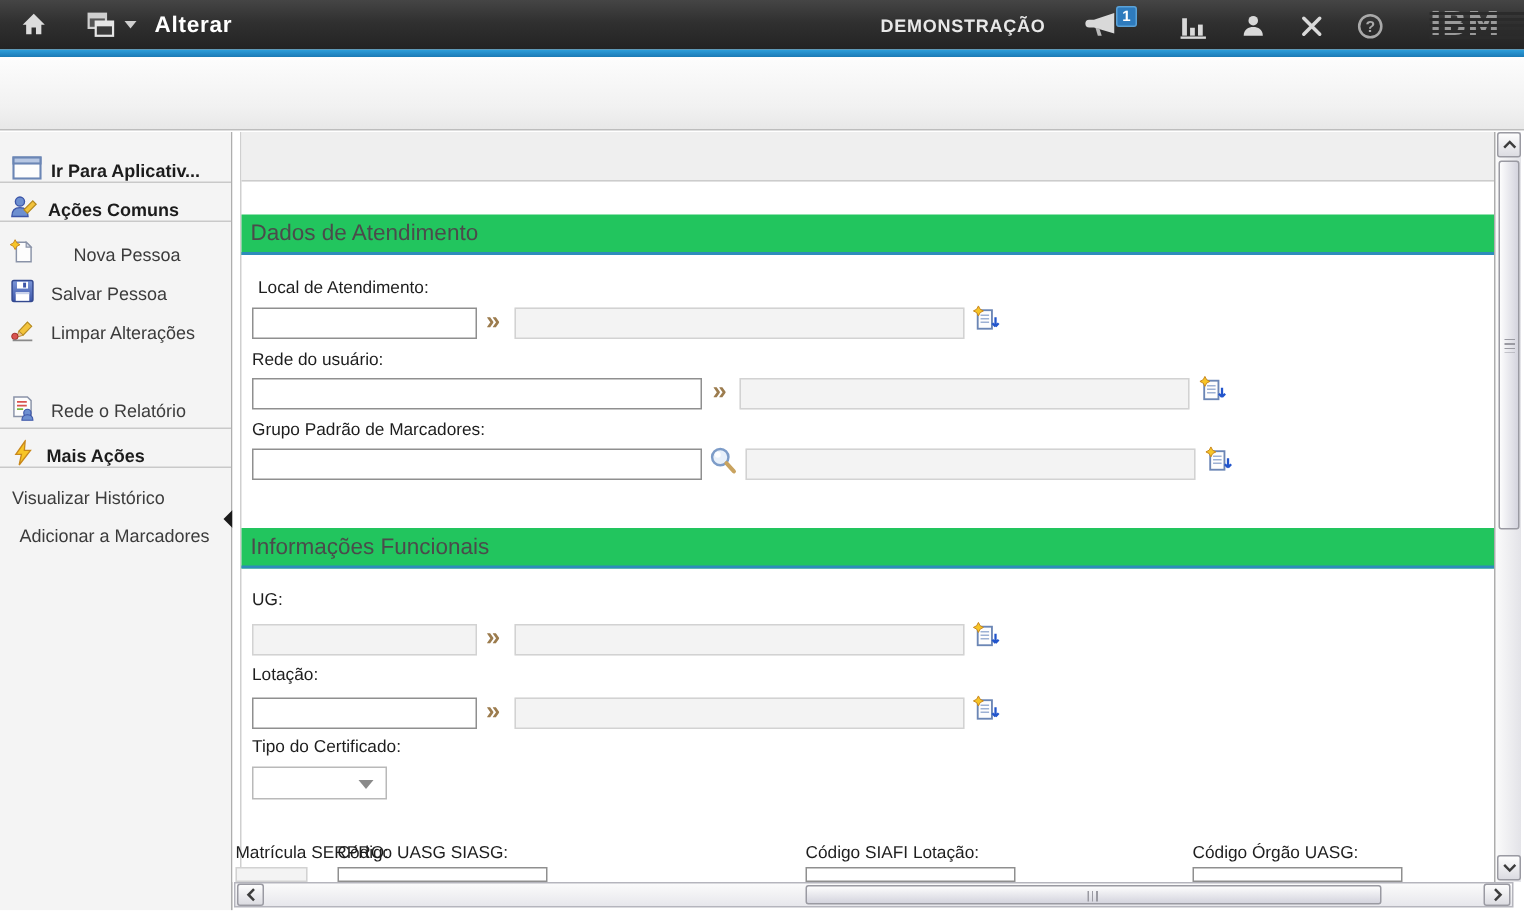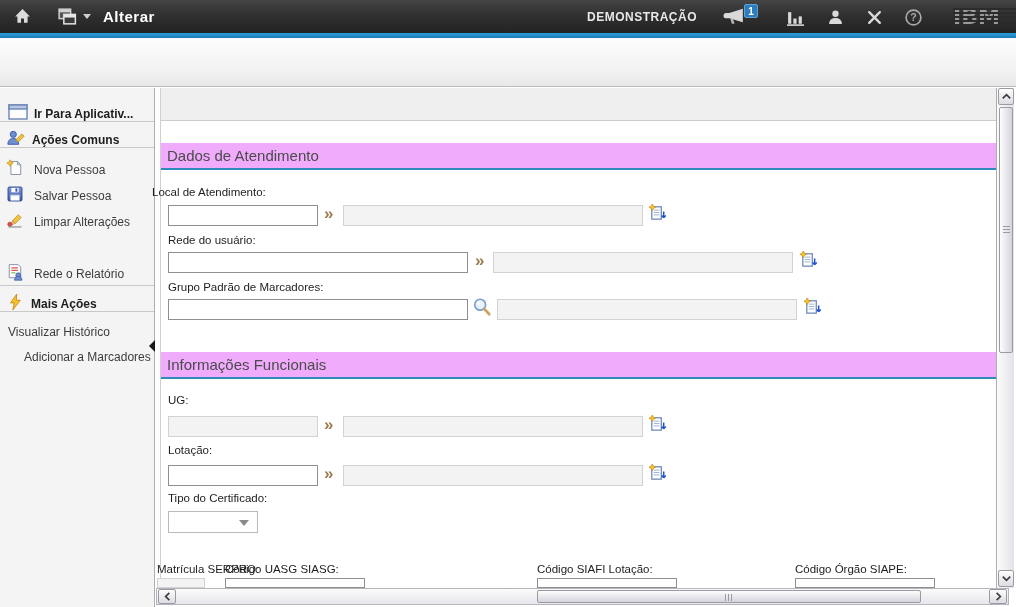--- a/index.html
+++ b/index.html
@@ -46,21 +46,21 @@
   .sb-item-lbl { font-size:12px; color:#3c3c3c; }
   .sb-sep { position:absolute; left:0; width:154px; height:0; border-top:1px solid #c9c9c9; }
   .collapse-handle { left:149px; top:340px; width:0; height:0;
     border-top:6px solid transparent; border-bottom:6px solid transparent; border-right:6px solid #1a1a1a; }
 
   
   .content-bg { left:155px; top:88px; width:841px; height:500px; background:#fff; }
   .content-vline { left:160px; top:88px; width:1px; height:500px; background:#cfcfcf; }
   .strip-gray { left:161px; top:88px; width:835px; height:33px; background:#efefef;
     border-bottom:1px solid #cccccc; }
-  .sec-hdr { left:161px; width:835px; height:27px; background:#f0abfc;
+  .sec-hdr { left:161px; width:835px; height:27px; background:#22c55e;
     border-bottom:2px solid #2d8cba; color:#4b4b4b; font-size:15px; line-height:25px; padding-left:6px; }
   .fld-label { font-size:11.5px; color:#1e1e1e; }
   .txt-input { position:absolute; height:21px; border:1px solid #8f8f8f; background:#fff;
     font-size:12px; padding:0 3px; }
   .ro-input { position:absolute; height:21px; border:1px solid #d2d2d2; background:#f3f3f3;
     font-size:12px; padding:0 3px; color:#555; }
   .chev { position:absolute; color:#9c7c4e; font-size:17px; font-weight:bold; line-height:20px; }
   .sel { position:absolute; width:90px; height:22px; background:#fff; border:1px solid #b9b9b9; }
   .sel .car { position:absolute; right:8px; top:8px; width:0; height:0;
     border-left:5px solid transparent; border-right:5px solid transparent; border-top:6px solid #8a8a8a; }
@@ -310,21 +310,21 @@
       <span class="sb-bold" style="margin-left:6px">Ações Comuns</span>
     </div>
     <div class="sb-sep" style="top:59px"></div>
 
     <div class="sb-row" style="top:63px;height:26px">
       <span style="margin-left:6px">
         <svg class="ic" width="18" height="18">
             <use href="#ic-newdoc"></use>
           </svg>
         </span>
-      <span class="sb-item-lbl" style="margin-left:10px">Nova Pessoa</span>
+      <span class="sb-item-lbl" style="margin-left:25px">Nova Pessoa</span>
     </div>
     <div class="sb-row" style="top:89px;height:26px">
       <span style="margin-left:6px">
         <svg class="ic" width="18" height="18">
             <use href="#ic-save"></use>
           </svg>
         </span>
       <span class="sb-item-lbl" style="margin-left:10px">Salvar Pessoa</span>
     </div>
     <div class="sb-row" style="top:115px;height:26px">
@@ -352,34 +352,34 @@
           </svg>
         </span>
       <span class="sb-bold" style="margin-left:8px">Mais Ações</span>
     </div>
     <div class="sb-sep" style="top:223px"></div>
 
     <div class="sb-row" style="top:229px;height:22px">
       <span class="sb-item-lbl" style="margin-left:8px">Visualizar Histórico</span>
     </div>
     <div class="sb-row" style="top:254px;height:22px">
-      <span class="sb-item-lbl" style="margin-left:24px">Adicionar a Marcadores</span>
+      <span class="sb-item-lbl" style="margin-left:13px">Adicionar a Marcadores</span>
     </div>
   </div>
   <div class="abs collapse-handle"></div>
 
   <div class="abs content-bg"></div>
   <div class="abs content-vline"></div>
   <div class="abs strip-gray"></div>
 
   <div class="abs sec-hdr" style="top:143px">
     <span>Dados de Atendimento</span>
   </div>
 
-  <div class="abs fld-label" style="left:152px;top:186px">Local de Atendimento:</div>
+  <div class="abs fld-label" style="left:172px;top:186px">Local de Atendimento:</div>
   <input class="txt-input" style="left: 168px; top: 205px; width: 150px;" value="">
   <span class="chev" style="left:324px;top:204px">»</span>
   <input class="ro-input" style="left: 343px; top: 205px; width: 300px;" readonly="" value="">
   <div class="abs" style="left:648px;top:203px">
     <svg class="ic" width="19" height="19">
         <use href="#ic-detail"></use>
       </svg>
   </div>
 
   <div class="abs fld-label" style="left:168px;top:234px">Rede do usuário:</div>
@@ -432,21 +432,21 @@
 
   <div class="abs fld-label" style="left:168px;top:492px">Tipo do Certificado:</div>
   <div class="sel" style="left:168px;top:511px">
     <span style="position:absolute;left:4px;top:4px;font-size:12px;color:#333"></span>
     <span class="car"></span>
   </div>
 
   <div class="abs fld-label" style="left:157px;top:563px">Matrícula SERPRO:</div>
   <div class="abs fld-label" style="left:225px;top:563px">Código UASG SIASG:</div>
   <div class="abs fld-label" style="left:537px;top:563px">Código SIAFI Lotação:</div>
-  <div class="abs fld-label" style="left:795px;top:563px">Código Órgão SIAPE:</div>
+  <div class="abs fld-label" style="left:795px;top:563px">Código Órgão UASG:</div>
 
   <input class="ro-input" style="left: 157px; top: 578px; width: 48px; height: 10px;" readonly="" value="">
   <input class="txt-input" style="left: 225px; top: 578px; width: 140px; height: 10px;" value="">
   <input class="txt-input" style="left: 537px; top: 578px; width: 140px; height: 10px;" value="">
   <input class="txt-input" style="left: 795px; top: 578px; width: 140px; height: 10px;" value="">
 
   <div class="abs vscroll">
     <div class="scr-btn" style="left:1px;top:0;width:16px;height:17px">
       <svg class="ic" width="13" height="13">
           <use href="#ic-chev-up"></use>

